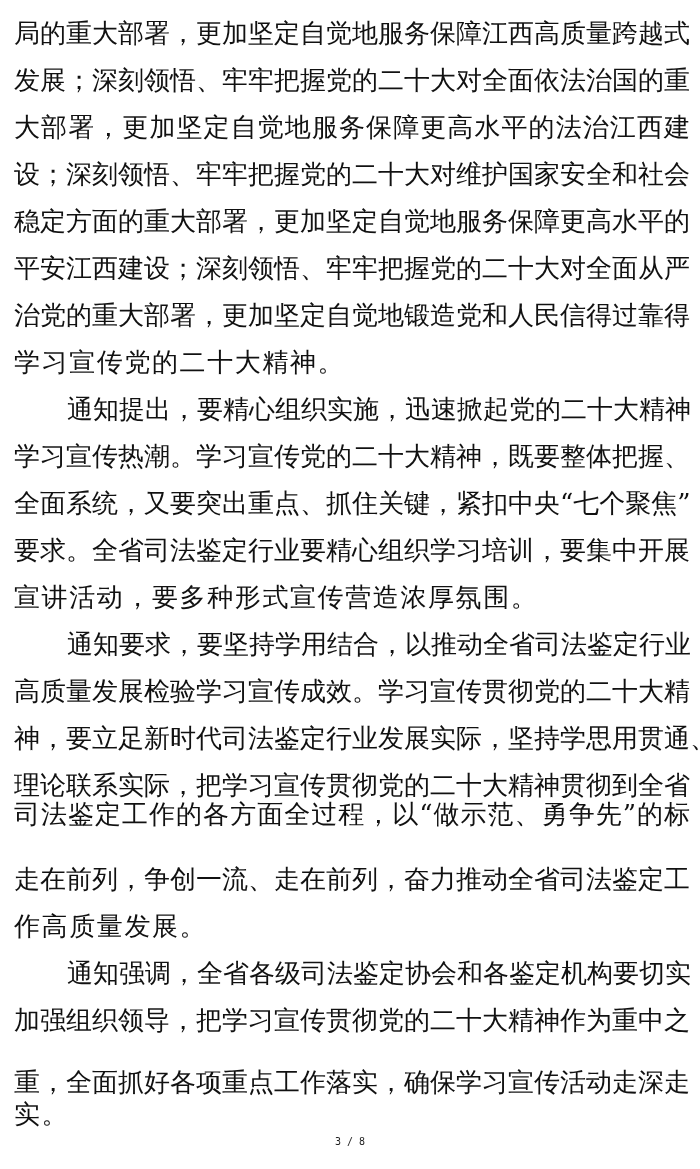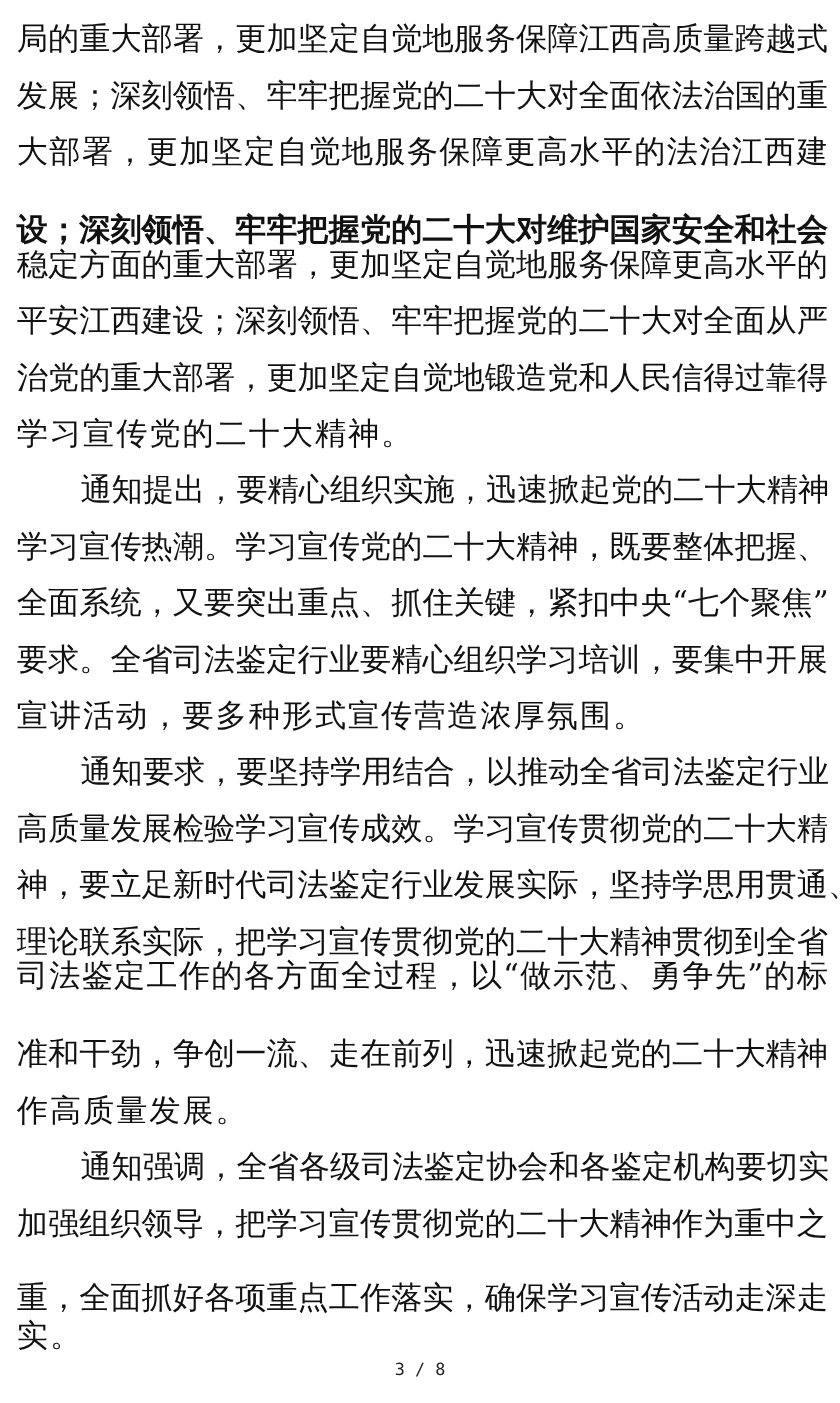--- a/index.html
+++ b/index.html
@@ -39,49 +39,49 @@
     .line.indent {
       left: 53px;
       width: 623px;
     }
     .page-number {
       position: absolute;
       top: 1132px;
       left: 0;
       width: 700px;
       text-align: center;
-      font-size: 14px;
+      font-size: 10px;
       line-height: 20px;
       font-family: "DejaVu Sans Mono", "Liberation Mono", monospace;
       color: #222222;
     }
   </style>
 </head>
 <body>
 
 <div class="page">
   <div class="line justify" style="top: 10px;">局的重大部署，更加坚定自觉地服务保障江西高质量跨越式</div>
   <div class="line justify" style="top: 57px;">发展；深刻领悟、牢牢把握党的二十大对全面依法治国的重</div>
   <div class="line justify" style="top: 104px;">大部署，更加坚定自觉地服务保障更高水平的法治江西建</div>
-  <div class="line justify" style="top: 169px; font-weight: bold;">设；深刻领悟、牢牢把握党的二十大对维护国家安全和社会</div>
+  <div class="line justify" style="top: 151px;">设；深刻领悟、牢牢把握党的二十大对维护国家安全和社会</div>
   <div class="line justify" style="top: 198px;">稳定方面的重大部署，更加坚定自觉地服务保障更高水平的</div>
   <div class="line justify" style="top: 245px;">平安江西建设；深刻领悟、牢牢把握党的二十大对全面从严</div>
   <div class="line justify" style="top: 292px;">治党的重大部署，更加坚定自觉地锻造党和人民信得过靠得</div>
   <div class="line" style="top: 339px;">学习宣传党的二十大精神。</div>
   <div class="line justify indent" style="top: 386px;">通知提出，要精心组织实施，迅速掀起党的二十大精神</div>
   <div class="line justify" style="top: 433px;">学习宣传热潮。学习宣传党的二十大精神，既要整体把握、</div>
   <div class="line justify" style="top: 480px;">全面系统，又要突出重点、抓住关键，紧扣中央“七个聚焦”</div>
   <div class="line justify" style="top: 527px;">要求。全省司法鉴定行业要精心组织学习培训，要集中开展</div>
   <div class="line" style="top: 574px;">宣讲活动，要多种形式宣传营造浓厚氛围。</div>
   <div class="line justify indent" style="top: 621px;">通知要求，要坚持学用结合，以推动全省司法鉴定行业</div>
   <div class="line justify" style="top: 668px;">高质量发展检验学习宣传成效。学习宣传贯彻党的二十大精</div>
   <div class="line justify" style="top: 715px;">神，要立足新时代司法鉴定行业发展实际，坚持学思用贯通、</div>
   <div class="line justify" style="top: 762px;">理论联系实际，把学习宣传贯彻党的二十大精神贯彻到全省</div>
   <div class="line justify" style="top: 791px;">司法鉴定工作的各方面全过程，以“做示范、勇争先”的标</div>
-  <div class="line justify" style="top: 856px;">准和干劲，争创一流、走在前列，迅速掀起党的二十大精神</div>
+  <div class="line justify" style="top: 856px;">走在前列，争创一流、走在前列，奋力推动全省司法鉴定工</div>
   <div class="line" style="top: 903px;">作高质量发展。</div>
   <div class="line justify indent" style="top: 950px;">通知强调，全省各级司法鉴定协会和各鉴定机构要切实</div>
   <div class="line justify" style="top: 997px;">加强组织领导，把学习宣传贯彻党的二十大精神作为重中之</div>
   <div class="line justify" style="top: 1044px; margin-top: 15px;">重，全面抓好各项重点工作落实，确保学习宣传活动走深走</div>
   <div class="line" style="top: 1091px;">实。</div>
 </div>
 
 <div class="page-number">3 / 8</div>
 
 </body></html>

